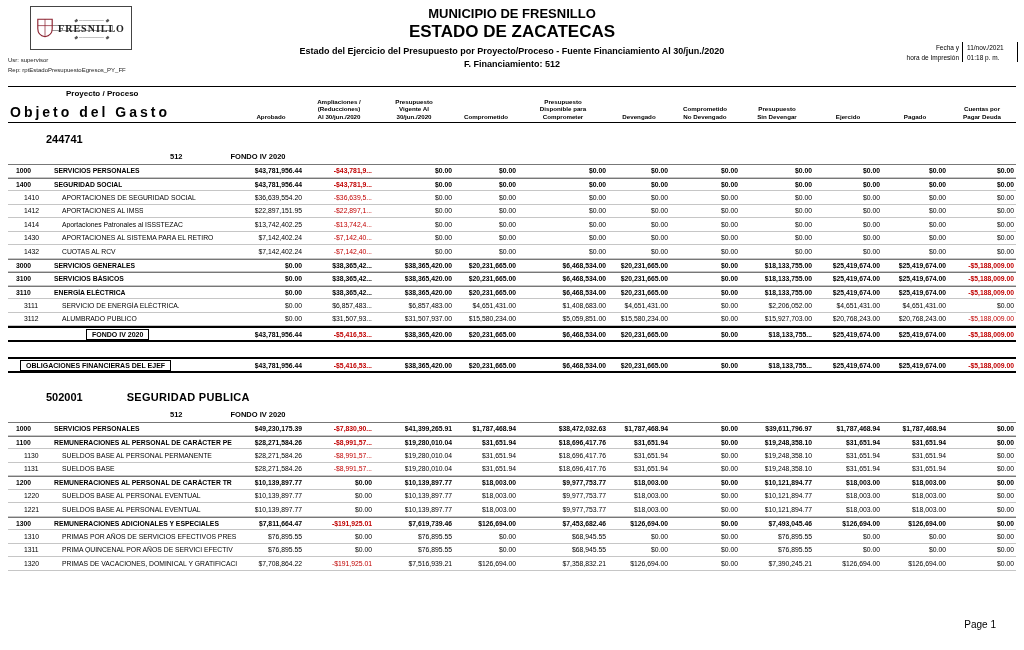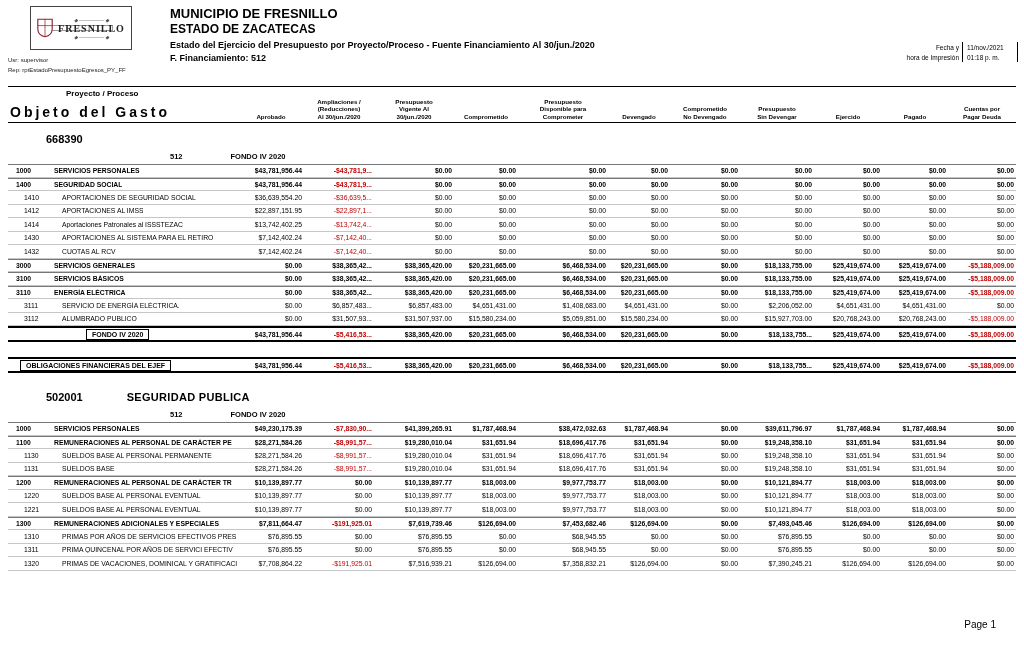--- a/index.html
+++ b/index.html
@@ -6,23 +6,23 @@
   html,body { width:1024px; height:650px; background:#ffffff; font-family:"Liberation Sans", sans-serif; color:#000; overflow:hidden; }
   .page { position:relative; width:1024px; height:650px; }
 
   
   .hdr { position:relative; height:86px; }
   .logo-box { position:absolute; left:30px; top:6px; width:102px; height:44px; border:1px solid #444; padding:18px; }
   .logo-inner { border:1px solid #999; width:100%; height:100%; display:flex; align-items:center; justify-content:center; gap:5px; padding:1px 3px; }
   .logo-name { font-family:"Liberation Serif", serif; font-weight:bold; font-size:10px; letter-spacing:1px; color:#222; }
   .logo-sub { font-family:"Liberation Serif", serif; font-style:italic; font-size:5px; color:#555; text-align:center; }
   .meta { position:absolute; left:8px; top:56px; font-size:6px; color:#222; line-height:1.6; }
-  .titles { position:absolute; left:170px; right:170px; top:6px; text-align:left; }
+  .titles { position:absolute; left:170px; right:170px; top:6px; text-align:center; }
   .t-org { font-size:13px; font-weight:bold; }
-  .t-state { font-size:12px; font-weight:bold; margin-top:1px; }
+  .t-state { font-size:17px; font-weight:bold; margin-top:1px; }
   .t-report { font-size:9px; font-weight:bold; margin-top:4px; }
   .t-fin { font-size:9px; font-weight:bold; margin-top:3px; }
   .dates { position:absolute; right:6px; top:42px; font-size:6.5px; }
   .date-row { display:flex; justify-content:flex-end; align-items:stretch; }
   .date-row .lbl { padding:1.5px 3px 1.5px 0; white-space:nowrap; }
   .date-row .val { border-left:1px solid #000; border-right:1px solid #000; padding:1.5px 4px; min-width:56px; white-space:nowrap; }
 
   
   .grid { display:grid; grid-template-columns:230px 66px 70px 80px 64px 90px 62px 70px 74px 68px 66px 68px; margin:0 8px; }
   .thead { border-top:1.5px solid #000; border-bottom:1.5px solid #000; padding:2px 0 2px 0; }
@@ -120,21 +120,21 @@
     <div class="c">Presupuesto
 Sin Devengar</div>
     <div class="c">Ejercido</div>
     <div class="c">Pagado</div>
     <div class="c">Cuentas por
 Pagar Deuda</div>
   </div>
 
   <div id="table-body">
       <div class="sec">
-        <span class="scode">668390</span>
+        <span class="scode">244741</span>
       </div>
       <div class="fund">
         <span class="fcode">512</span>
         <span class="fname">FONDO IV 2020</span>
       </div>
       <div class="grid trow bold">
         <div class="lab">
           <span class="code">1000</span>
           <span class="lname">SERVICIOS PERSONALES</span>
         </div>

